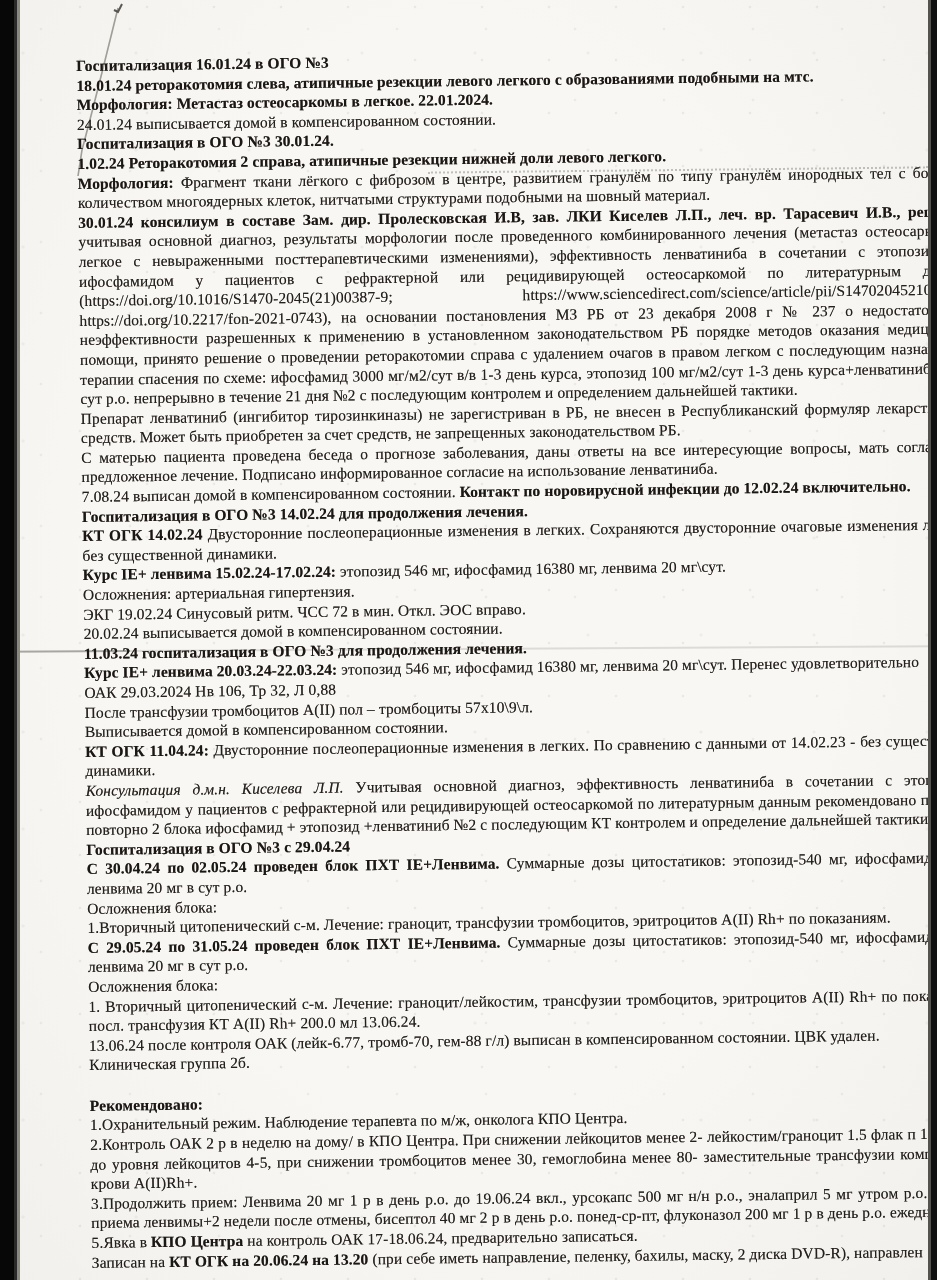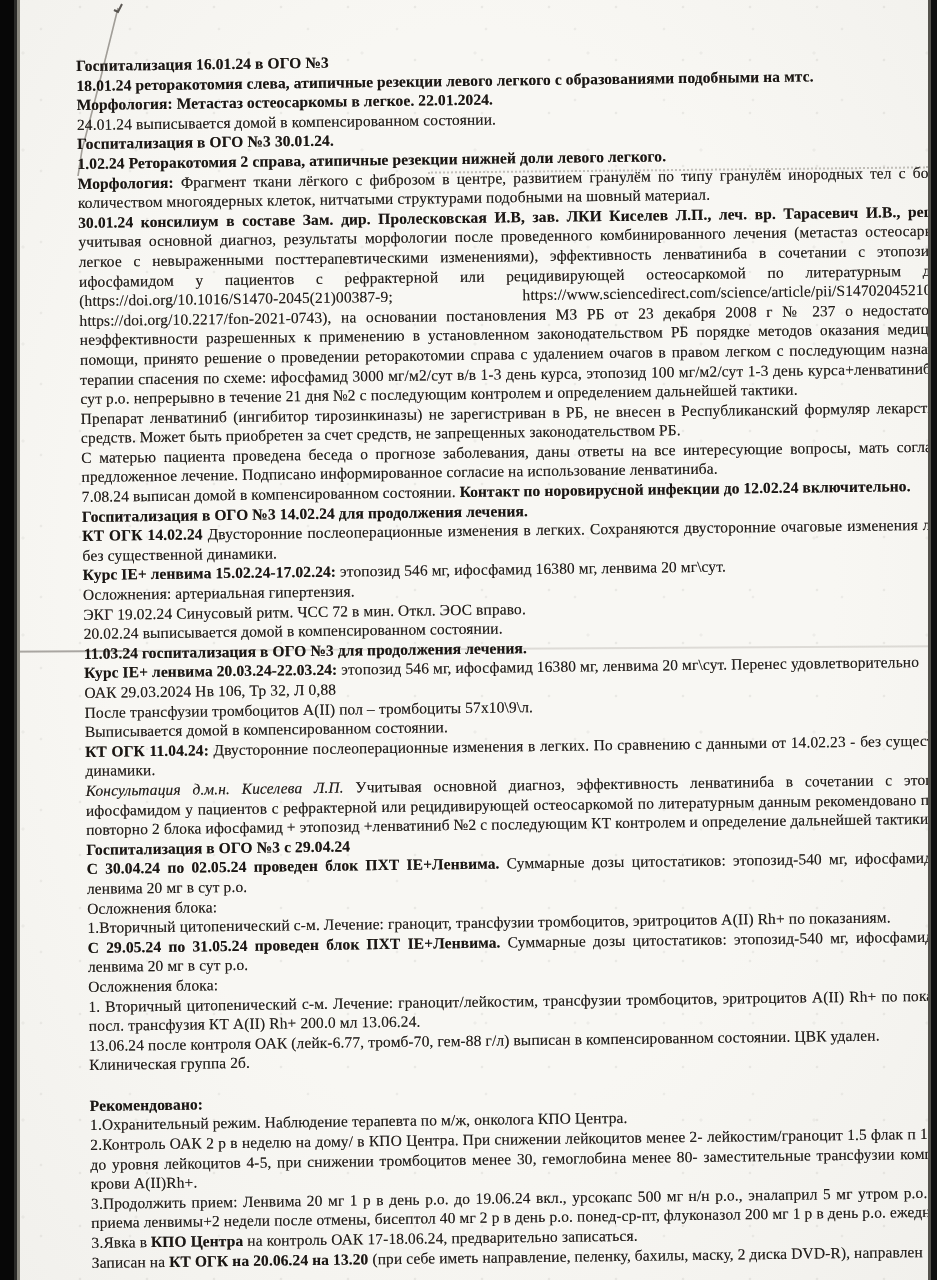--- a/index.html
+++ b/index.html
@@ -92,19 +92,19 @@
       <p><span>1.Вторичный цитопенический с-м. Лечение: граноцит, трансфузии тромбоцитов, эритроцитов А(II) Rh+ по показаниям.</span></p>
       <p><span class="b">С 29.05.24 по 31.05.24 проведен блок ПХТ IE+Ленвима. </span><span>Суммарные дозы цитостатиков: этопозид-540 мг, ифосфамид 15000, ленвима 20 мг в сут р.о.</span></p>
       <p><span>Осложнения блока:</span></p>
       <p><span>1. Вторичный цитопенический с-м. Лечение: граноцит/лейкостим, трансфузии тромбоцитов, эритроцитов А(II) Rh+ по показаниям, посл. трансфузия КТ А(II) Rh+ 200.0 мл 13.06.24.</span></p>
       <p><span>13.06.24 после контроля ОАК (лейк-6.77, тромб-70, гем-88 г/л) выписан в компенсированном состоянии. ЦВК удален.</span></p>
       <p><span>Клиническая группа 2б.</span></p>
       <p class="gap"><span class="b">Рекомендовано:</span></p>
       <p><span>1.Охранительный режим. Наблюдение терапевта по м/ж, онколога КПО Центра.</span></p>
       <p><span>2.Контроль ОАК 2 р в неделю на дому/ в КПО Центра. При снижении лейкоцитов менее 2- лейкостим/граноцит 1.5 флак п 1 р в день до уровня лейкоцитов 4-5, при снижении тромбоцитов менее 30, гемоглобина менее 80- заместительные трансфузии компонентов крови А(II)Rh+.</span></p>
       <p><span>3.Продолжить прием: Ленвима 20 мг 1 р в день р.о. до 19.06.24 вкл., урсокапс 500 мг н/н р.о., эналаприл 5 мг утром р.о. на фоне приема ленвимы+2 недели после отмены, бисептол 40 мг 2 р в день р.о. понед-ср-пт, флуконазол 200 мг 1 р в день р.о. ежедневно.</span></p>
-      <p><span>3.Явка в </span><span class="b">КПО Центра</span><span> на контроль ОАК 17-18.06.24, предварительно записаться.</span></p>
+      <p><span>5.Явка в </span><span class="b">КПО Центра</span><span> на контроль ОАК 17-18.06.24, предварительно записаться.</span></p>
       <p><span>Записан на </span><span class="b">КТ ОГК на 20.06.24 на 13.20</span><span> (при себе иметь направление, пеленку, бахилы, маску, 2 диска DVD-R), направлен</span></p>
     </div>
 
   <div class="scan-bar left"></div>
   <div class="scan-bar right"></div>
 </div>
 
 </body></html>

